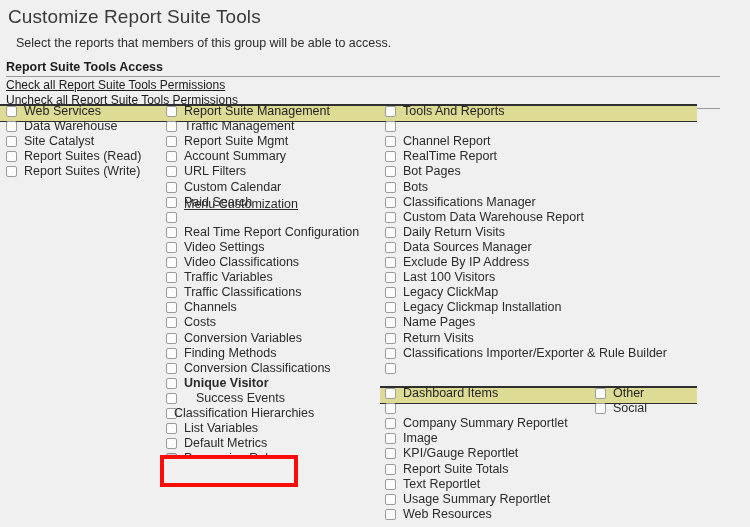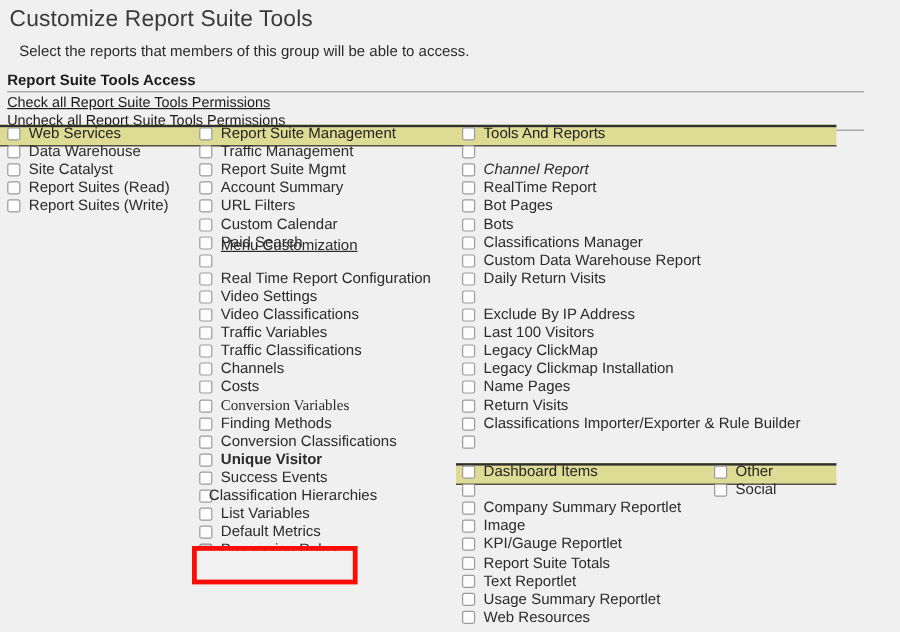--- a/index.html
+++ b/index.html
@@ -195,55 +195,56 @@
     <div class="lbl" style="left: 184px; top: 152px;">Video Classifications</div>
     <div class="cb" style="left: 166px; top: 168.1px;"></div>
     <div class="lbl" style="left: 184px; top: 167.1px;">Traffic Variables</div>
     <div class="cb" style="left: 166px; top: 183.2px;"></div>
     <div class="lbl" style="left: 184px; top: 182.2px;">Traffic Classifications</div>
     <div class="cb" style="left: 166px; top: 198.3px;"></div>
     <div class="lbl" style="left: 184px; top: 197.3px;">Channels</div>
     <div class="cb" style="left: 166px; top: 213.4px;"></div>
     <div class="lbl" style="left: 184px; top: 212.4px;">Costs</div>
     <div class="cb" style="left: 166px; top: 228.5px;"></div>
-    <div class="lbl" style="left: 184px; top: 227.5px; font-family: Liberation Serif, serif;">Conversion Variables</div>
+    <div class="lbl" style="left: 184px; top: 227.5px;">Conversion Variables</div>
     <div class="cb" style="left: 166px; top: 243.6px;"></div>
     <div class="lbl" style="left: 184px; top: 242.6px;">Finding Methods</div>
     <div class="cb" style="left: 166px; top: 258.7px;"></div>
     <div class="lbl" style="left: 184px; top: 257.7px;">Conversion Classifications</div>
     <div class="cb" style="left: 166px; top: 273.8px;"></div>
     <div class="lbl" style="left: 184px; top: 272.8px; font-weight: bold;">Unique Visitor</div>
     <div class="cb" style="left: 166px; top: 288.9px;"></div>
-    <div class="lbl" style="left: 184px; top: 287.9px; text-align: center;">Success Events</div>
+    <div class="lbl" style="left: 196px; top: 287.9px; text-align: center;">Success Events</div>
     <div class="cb" style="left: 166px; top: 304px;"></div>
     <div class="lbl" style="left: 174px; top: 303px;">Classification Hierarchies</div>
     <div class="cb" style="left: 166px; top: 319.1px;"></div>
     <div class="lbl" style="left: 184px; top: 318.1px;">List Variables</div>
     <div class="cb" style="left: 166px; top: 334.2px;"></div>
     <div class="lbl" style="left: 184px; top: 333.2px;">Default Metrics</div>
     <div class="cb checked" style="left: 166px; top: 349.3px;"></div>
     <div class="lbl" style="left: 184px; top: 348.3px;">Processing Rules</div>
     <div class="cb" style="left: 385px; top: 2px;"></div>
     <div class="lbl hdr" style="left: 403px; top: 1px;">Tools And Reports</div>
     <div class="cb" style="left: 385px; top: 17.1px;"></div>
     <div class="cb" style="left: 385px; top: 32.2px;"></div>
-    <div class="lbl" style="left: 403px; top: 31.2px; font-style: italic;">Channel Report</div>
+    <div class="lbl" style="left: 403px; top: 31.2px;">Channel Report</div>
     <div class="cb" style="left: 385px; top: 47.3px;"></div>
     <div class="lbl" style="left: 403px; top: 46.3px;">RealTime Report</div>
     <div class="cb" style="left: 385px; top: 62.4px;"></div>
     <div class="lbl" style="left: 403px; top: 61.4px;">Bot Pages</div>
     <div class="cb" style="left: 385px; top: 77.5px;"></div>
     <div class="lbl" style="left: 403px; top: 76.5px;">Bots</div>
     <div class="cb" style="left: 385px; top: 92.6px;"></div>
     <div class="lbl" style="left: 403px; top: 91.6px;">Classifications Manager</div>
     <div class="cb" style="left: 385px; top: 107.7px;"></div>
     <div class="lbl" style="left: 403px; top: 106.7px;">Custom Data Warehouse Report</div>
     <div class="cb" style="left: 385px; top: 122.8px;"></div>
     <div class="lbl" style="left: 403px; top: 121.8px;">Daily Return Visits</div>
     <div class="cb" style="left: 385px; top: 137.9px;"></div>
+    <div class="lbl" style="left: 403px; top: 136.9px;">Data Sources Manager</div>
     <div class="cb" style="left: 385px; top: 153px;"></div>
     <div class="lbl" style="left: 403px; top: 152px;">Exclude By IP Address</div>
     <div class="cb" style="left: 385px; top: 168.1px;"></div>
     <div class="lbl" style="left: 403px; top: 167.1px;">Last 100 Visitors</div>
     <div class="cb" style="left: 385px; top: 183.2px;"></div>
     <div class="lbl" style="left: 403px; top: 182.2px;">Legacy ClickMap</div>
     <div class="cb" style="left: 385px; top: 198.3px;"></div>
     <div class="lbl" style="left: 403px; top: 197.3px;">Legacy Clickmap Installation</div>
     <div class="cb" style="left: 385px; top: 213.4px;"></div>
     <div class="lbl" style="left: 403px; top: 212.4px;">Name Pages</div>

